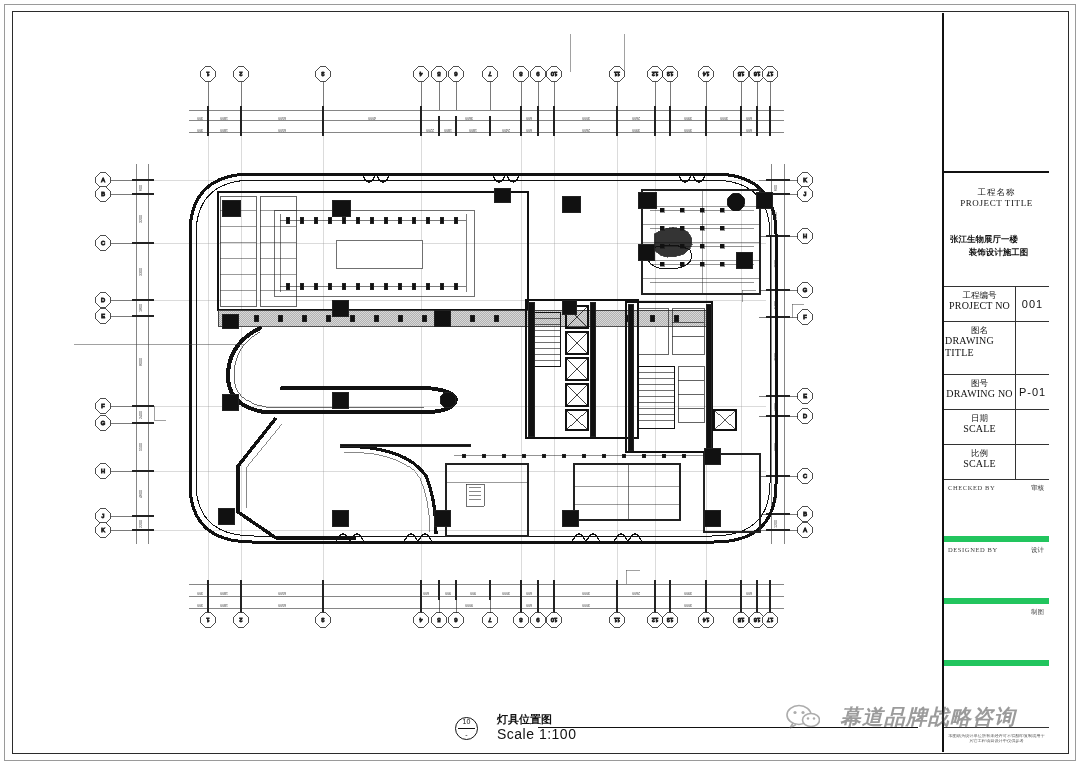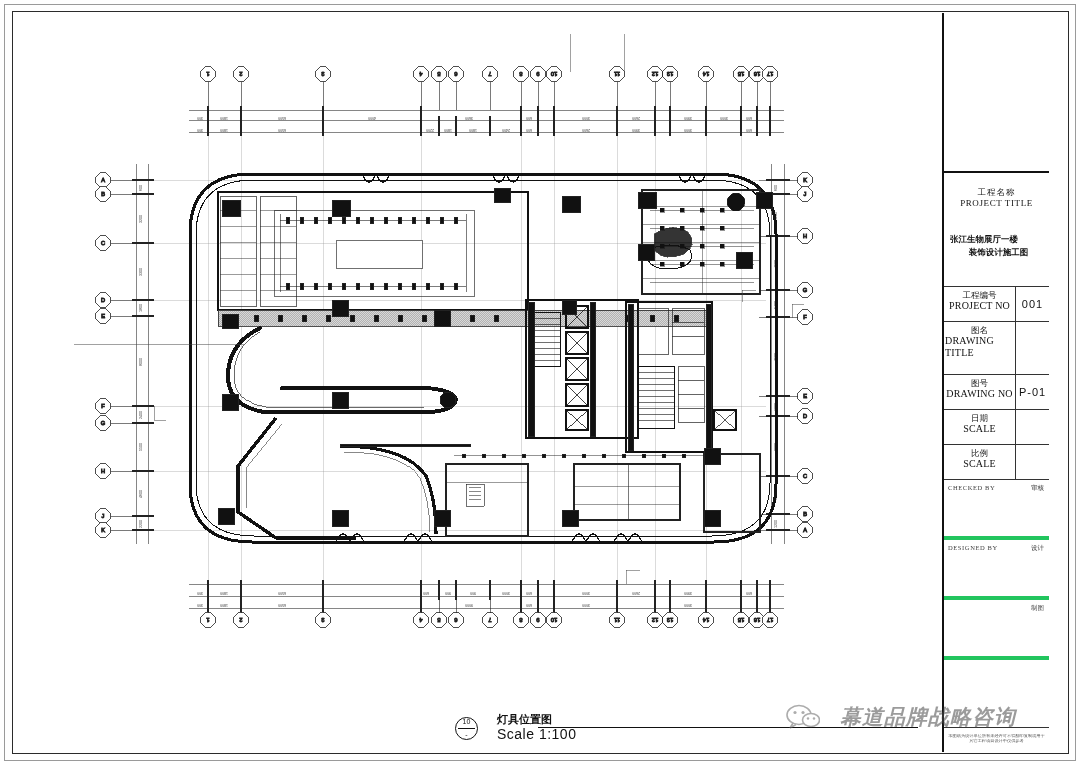--- a/index.html
+++ b/index.html
@@ -27,21 +27,21 @@
   .tb-proj-val .l2{text-align:center;padding-left:4px;}
 
   .tb-row{display:flex;border-bottom:1px solid #333;min-height:34px;}
   .tb-row .lab{flex:0 0 72px;border-right:1px solid #333;display:flex;flex-direction:column;
                align-items:center;line-height:1.2;padding:3px 1px;box-sizing:border-box;}
   .tb-row .lab .cn{font-size:8.5px;font-family:"DejaVu Sans",sans-serif;}
   .tb-row .lab .en{font-size:10px;font-family:"Liberation Serif",serif;letter-spacing:.2px;}
   .tb-row .val{flex:1;display:flex;align-items:center;justify-content:center;
                font-size:11px;font-family:"Liberation Sans",sans-serif;letter-spacing:1px;}
 
-  .tb-sign{height:56px;border-bottom:4px solid #22c55e;position:relative;}
+  .tb-sign{height:56px;border-bottom:6px solid #22c55e;position:relative;}
   .tb-sign .en{position:absolute;left:4px;top:4px;font-size:6.5px;letter-spacing:.6px;
                color:#444;font-family:"Liberation Serif",serif;}
   .tb-sign .cn{position:absolute;right:5px;top:4px;font-size:6.5px;color:#444;
                font-family:"DejaVu Sans",sans-serif;}
   .tb-note{flex:1;position:relative;}
   .tb-note .fine{position:absolute;left:4px;right:4px;bottom:9px;font-size:4.2px;color:#555;
                  text-align:center;font-family:"DejaVu Sans",sans-serif;transform:scaleY(.9);}
   .tb-note .divider{position:absolute;left:0;right:0;bottom:24px;border-top:1px solid #333;}
 
   

